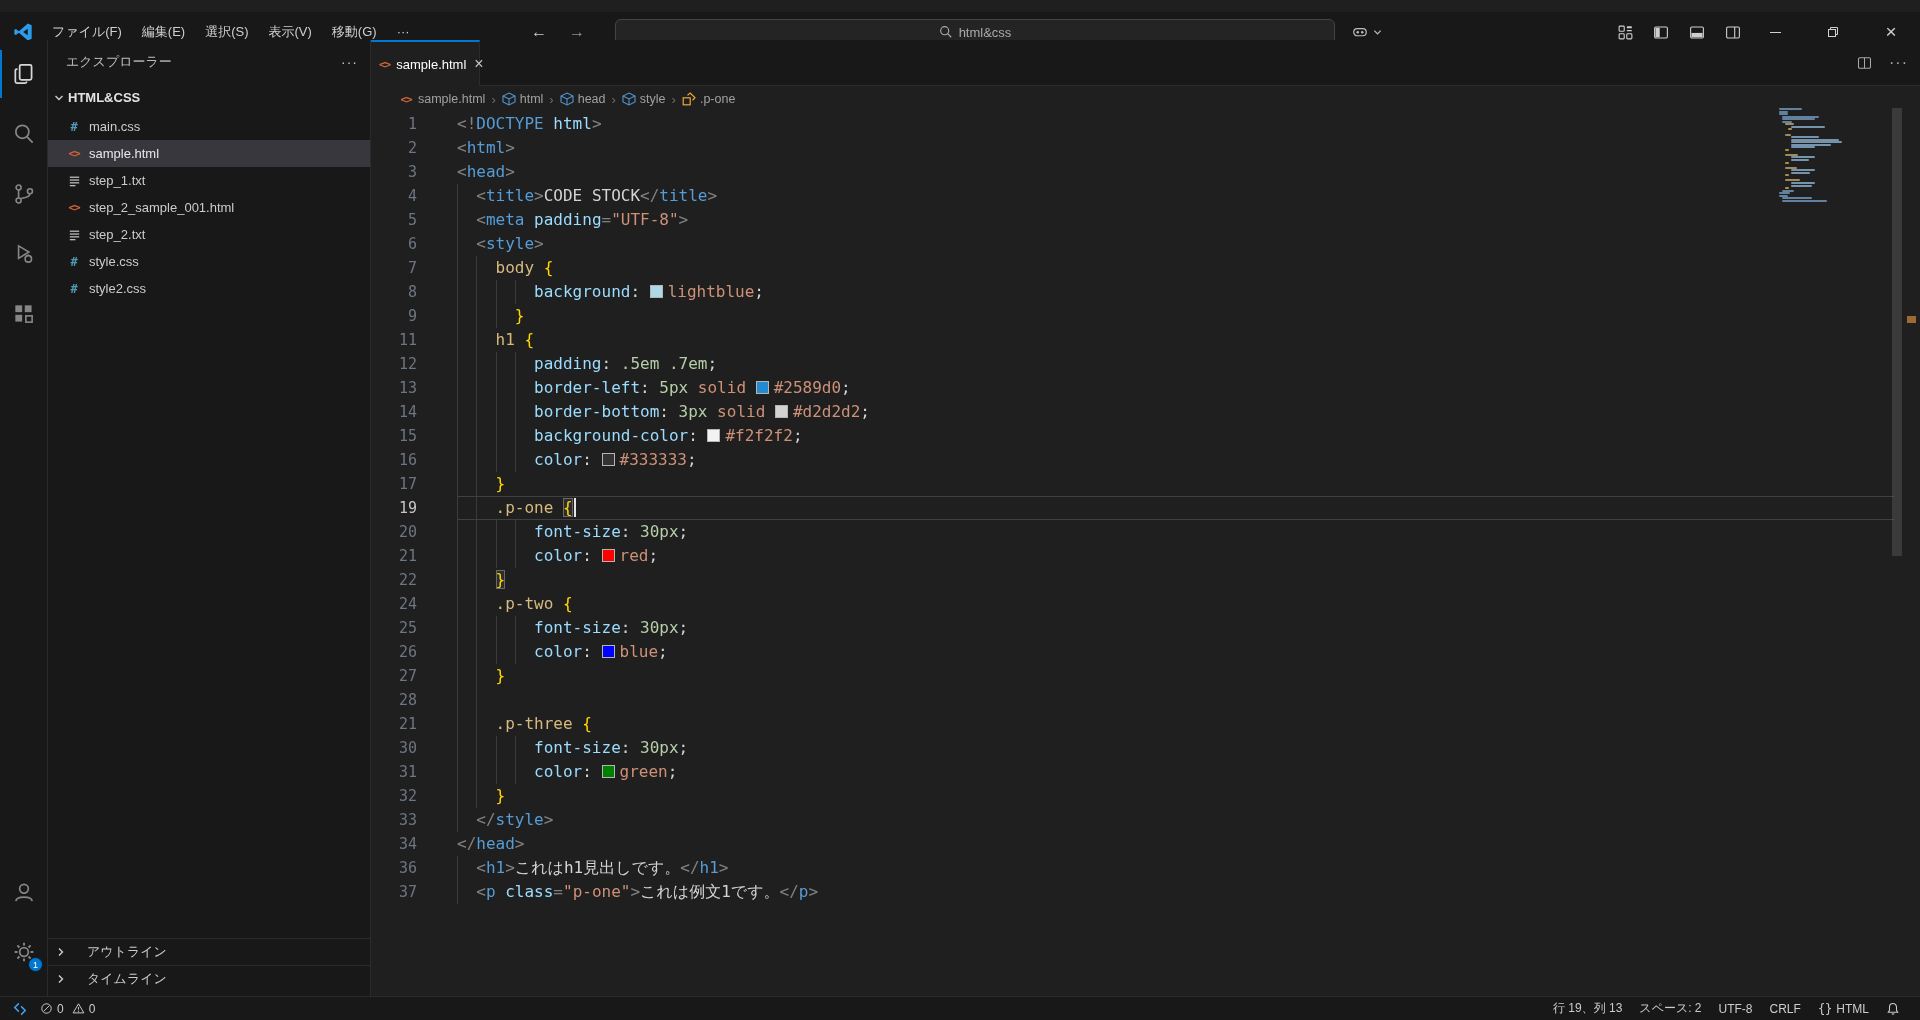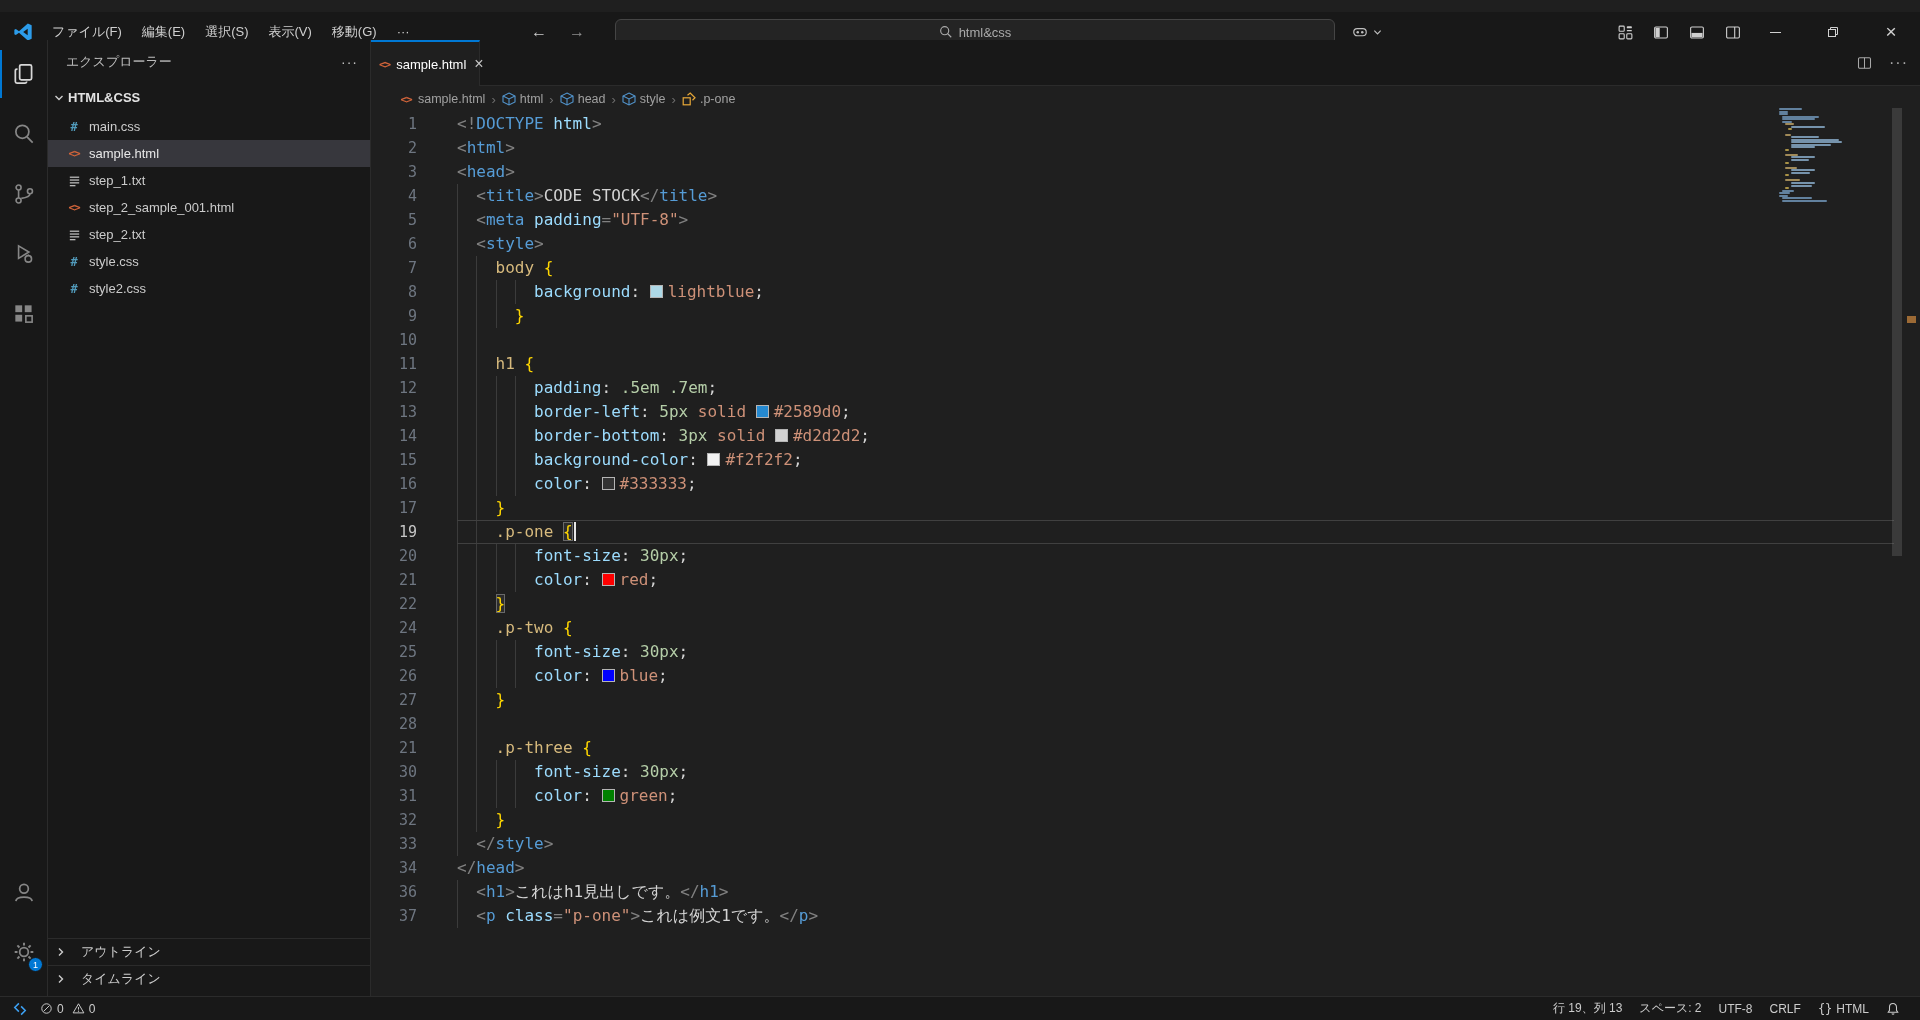--- a/index.html
+++ b/index.html
@@ -38,21 +38,21 @@
   .sb-folder{position:absolute;left:0;top:44px;right:0;height:27px;display:flex;align-items:center;gap:4px;padding-left:6px;
              color:#e3e3e3;font-weight:bold;font-size:13px;}
   .sb-files{position:absolute;left:0;top:73px;right:0;}
   .file-row{height:27px;display:flex;align-items:center;padding-left:18px;gap:7px;color:#cccccc;}
   .file-row.sel{background:#37373d;color:#e8e8e8;}
   .fi{width:16px;height:16px;display:flex;align-items:center;justify-content:center;font-weight:bold;font-size:12px;
       font-family:"DejaVu Sans Mono",monospace;}
   .fi.css{color:#519aba;}
   .fi.html{color:#d2643a;font-size:11px;letter-spacing:-1px;}
   .sb-bottom{position:absolute;left:0;right:0;bottom:4px;}
-  .sb-sec{height:27px;border-top:1px solid #2b2b2b;display:flex;align-items:center;gap:15px;padding-left:8px;color:#cccccc;}
+  .sb-sec{height:27px;border-top:1px solid #2b2b2b;display:flex;align-items:center;gap:21px;padding-left:8px;color:#cccccc;}
 
   
   .main{position:absolute;left:371px;top:40px;right:0;bottom:24px;background:#1f1f1f;}
   .tabbar{position:absolute;left:0;top:0;right:0;height:46px;background:#181818;border-bottom:1px solid #2b2b2b;}
   .tab{position:absolute;left:0;top:0;height:46px;width:109px;background:#1f1f1f;border-top:2px solid #0078d4;
        border-right:1px solid #2b2b2b;display:flex;align-items:center;gap:6px;padding:0 8px;font-size:13px;color:#ffffff;z-index:2;}
   .tab .close{margin-left:2px;color:#c5c5c5;font-size:16px;line-height:1;}
   .tab-actions{position:absolute;right:12px;top:0;height:46px;display:flex;align-items:center;gap:16px;color:#a8a8a8;}
   .crumbs{position:absolute;left:0;top:46px;right:0;height:26px;display:flex;align-items:center;gap:5px;
           padding-left:27px;font-size:12.5px;color:#a0a0a0;}
@@ -352,21 +352,20 @@
     <div class="codewrap" id="codewrap">
         <div class="row"><span class="ln">1</span><span class="code"><span class="tk-p">&lt;!</span><span class="tk-t">DOCTYPE</span><span class="tk-txt"> </span><span class="tk-a">html</span><span class="tk-p">&gt;</span></span></div>
         <div class="row"><span class="ln">2</span><span class="code"><span class="tk-p">&lt;</span><span class="tk-t">html</span><span class="tk-p">&gt;</span></span></div>
         <div class="row"><span class="ln">3</span><span class="code"><span class="tk-p">&lt;</span><span class="tk-t">head</span><span class="tk-p">&gt;</span></span></div>
         <div class="row"><span class="ln">4</span><span class="code"><span class="guide" style="left: 40px;"></span><span class="tk-ws">  </span><span class="tk-p">&lt;</span><span class="tk-t">title</span><span class="tk-p">&gt;</span><span class="tk-txt">CODE STOCK</span><span class="tk-p">&lt;/</span><span class="tk-t">title</span><span class="tk-p">&gt;</span></span></div>
         <div class="row"><span class="ln">5</span><span class="code"><span class="guide" style="left: 40px;"></span><span class="tk-ws">  </span><span class="tk-p">&lt;</span><span class="tk-t">meta</span><span class="tk-txt"> </span><span class="tk-a">padding</span><span class="tk-p">=</span><span class="tk-s">"UTF-8"</span><span class="tk-p">&gt;</span></span></div>
         <div class="row"><span class="ln">6</span><span class="code"><span class="guide" style="left: 40px;"></span><span class="tk-ws">  </span><span class="tk-p">&lt;</span><span class="tk-t">style</span><span class="tk-p">&gt;</span></span></div>
         <div class="row"><span class="ln">7</span><span class="code"><span class="guide" style="left: 40px;"></span><span class="guide" style="left: 59.266px;"></span><span class="tk-ws">    </span><span class="tk-sel">body</span><span class="tk-txt"> </span><span class="tk-br">{</span></span></div>
         <div class="row"><span class="ln">8</span><span class="code"><span class="guide" style="left: 40px;"></span><span class="guide" style="left: 59.266px;"></span><span class="guide" style="left: 78.532px;"></span><span class="guide" style="left: 97.798px;"></span><span class="tk-ws">        </span><span class="tk-prop">background</span><span class="tk-txt">: </span><span class="swatch" style="background: rgb(173, 216, 230);"></span><span class="tk-k">lightblue</span><span class="tk-txt">;</span></span></div>
         <div class="row"><span class="ln">9</span><span class="code"><span class="guide" style="left: 40px;"></span><span class="guide" style="left: 59.266px;"></span><span class="guide" style="left: 78.532px;"></span><span class="tk-ws">      </span><span class="tk-br">}</span></span></div>
-        <div class="row"><span class="ln">10</span><span class="code"><span class="guide" style="left: 40px;"></span><span class="guide" style="left: 59.266px;"></span></span></div>
         <div class="row"><span class="ln">11</span><span class="code"><span class="guide" style="left: 40px;"></span><span class="guide" style="left: 59.266px;"></span><span class="tk-ws">    </span><span class="tk-sel">h1</span><span class="tk-txt"> </span><span class="tk-br">{</span></span></div>
         <div class="row"><span class="ln">12</span><span class="code"><span class="guide" style="left: 40px;"></span><span class="guide" style="left: 59.266px;"></span><span class="guide" style="left: 78.532px;"></span><span class="guide" style="left: 97.798px;"></span><span class="tk-ws">        </span><span class="tk-prop">padding</span><span class="tk-txt">: </span><span class="tk-n">.5em</span><span class="tk-txt"> </span><span class="tk-n">.7em</span><span class="tk-txt">;</span></span></div>
         <div class="row"><span class="ln">13</span><span class="code"><span class="guide" style="left: 40px;"></span><span class="guide" style="left: 59.266px;"></span><span class="guide" style="left: 78.532px;"></span><span class="guide" style="left: 97.798px;"></span><span class="tk-ws">        </span><span class="tk-prop">border-left</span><span class="tk-txt">: </span><span class="tk-n">5px</span><span class="tk-txt"> </span><span class="tk-k">solid</span><span class="tk-txt"> </span><span class="swatch" style="background: rgb(37, 137, 208);"></span><span class="tk-k">#2589d0</span><span class="tk-txt">;</span></span></div>
         <div class="row"><span class="ln">14</span><span class="code"><span class="guide" style="left: 40px;"></span><span class="guide" style="left: 59.266px;"></span><span class="guide" style="left: 78.532px;"></span><span class="guide" style="left: 97.798px;"></span><span class="tk-ws">        </span><span class="tk-prop">border-bottom</span><span class="tk-txt">: </span><span class="tk-n">3px</span><span class="tk-txt"> </span><span class="tk-k">solid</span><span class="tk-txt"> </span><span class="swatch" style="background: rgb(210, 210, 210);"></span><span class="tk-k">#d2d2d2</span><span class="tk-txt">;</span></span></div>
         <div class="row"><span class="ln">15</span><span class="code"><span class="guide" style="left: 40px;"></span><span class="guide" style="left: 59.266px;"></span><span class="guide" style="left: 78.532px;"></span><span class="guide" style="left: 97.798px;"></span><span class="tk-ws">        </span><span class="tk-prop">background-color</span><span class="tk-txt">: </span><span class="swatch" style="background: rgb(242, 242, 242);"></span><span class="tk-k">#f2f2f2</span><span class="tk-txt">;</span></span></div>
         <div class="row"><span class="ln">16</span><span class="code"><span class="guide" style="left: 40px;"></span><span class="guide" style="left: 59.266px;"></span><span class="guide" style="left: 78.532px;"></span><span class="guide" style="left: 97.798px;"></span><span class="tk-ws">        </span><span class="tk-prop">color</span><span class="tk-txt">: </span><span class="swatch" style="background: rgb(51, 51, 51);"></span><span class="tk-k">#333333</span><span class="tk-txt">;</span></span></div>
         <div class="row"><span class="ln">17</span><span class="code"><span class="guide" style="left: 40px;"></span><span class="guide" style="left: 59.266px;"></span><span class="tk-ws">    </span><span class="tk-br">}</span></span></div>
         <div class="row active"><span class="ln">19</span><span class="code"><span class="guide" style="left: 40px;"></span><span class="guide" style="left: 59.266px;"></span><span class="tk-ws">    </span><span class="tk-sel">.p-one</span><span class="tk-txt"> </span><span class="tk-brm">{</span><span class="cursor"></span></span></div>
         <div class="row"><span class="ln">20</span><span class="code"><span class="guide" style="left: 40px;"></span><span class="guide" style="left: 59.266px;"></span><span class="guide" style="left: 78.532px;"></span><span class="guide" style="left: 97.798px;"></span><span class="tk-ws">        </span><span class="tk-prop">font-size</span><span class="tk-txt">: </span><span class="tk-n">30px</span><span class="tk-txt">;</span></span></div>
         <div class="row"><span class="ln">21</span><span class="code"><span class="guide" style="left: 40px;"></span><span class="guide" style="left: 59.266px;"></span><span class="guide" style="left: 78.532px;"></span><span class="guide" style="left: 97.798px;"></span><span class="tk-ws">        </span><span class="tk-prop">color</span><span class="tk-txt">: </span><span class="swatch" style="background: rgb(255, 0, 0);"></span><span class="tk-k">red</span><span class="tk-txt">;</span></span></div>

